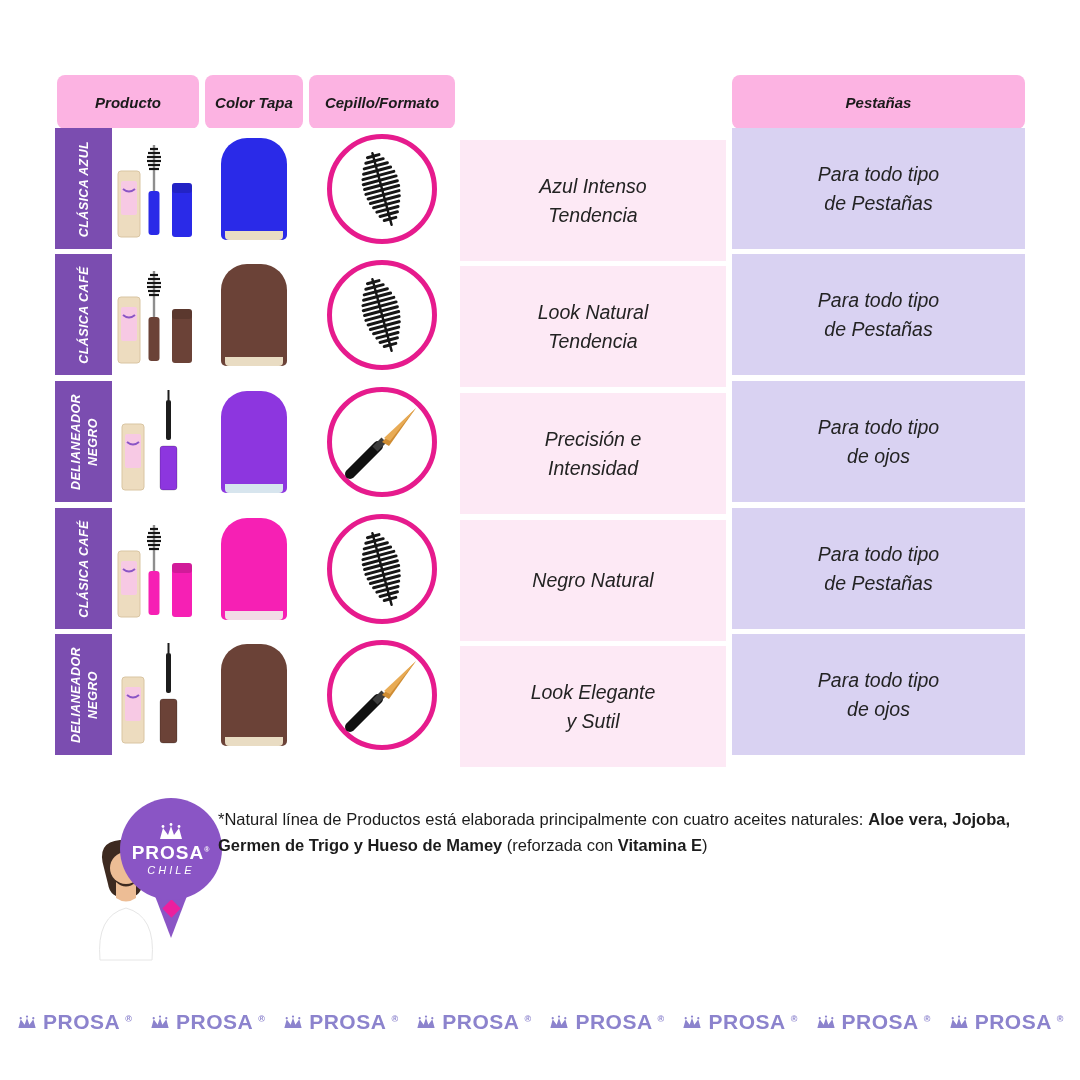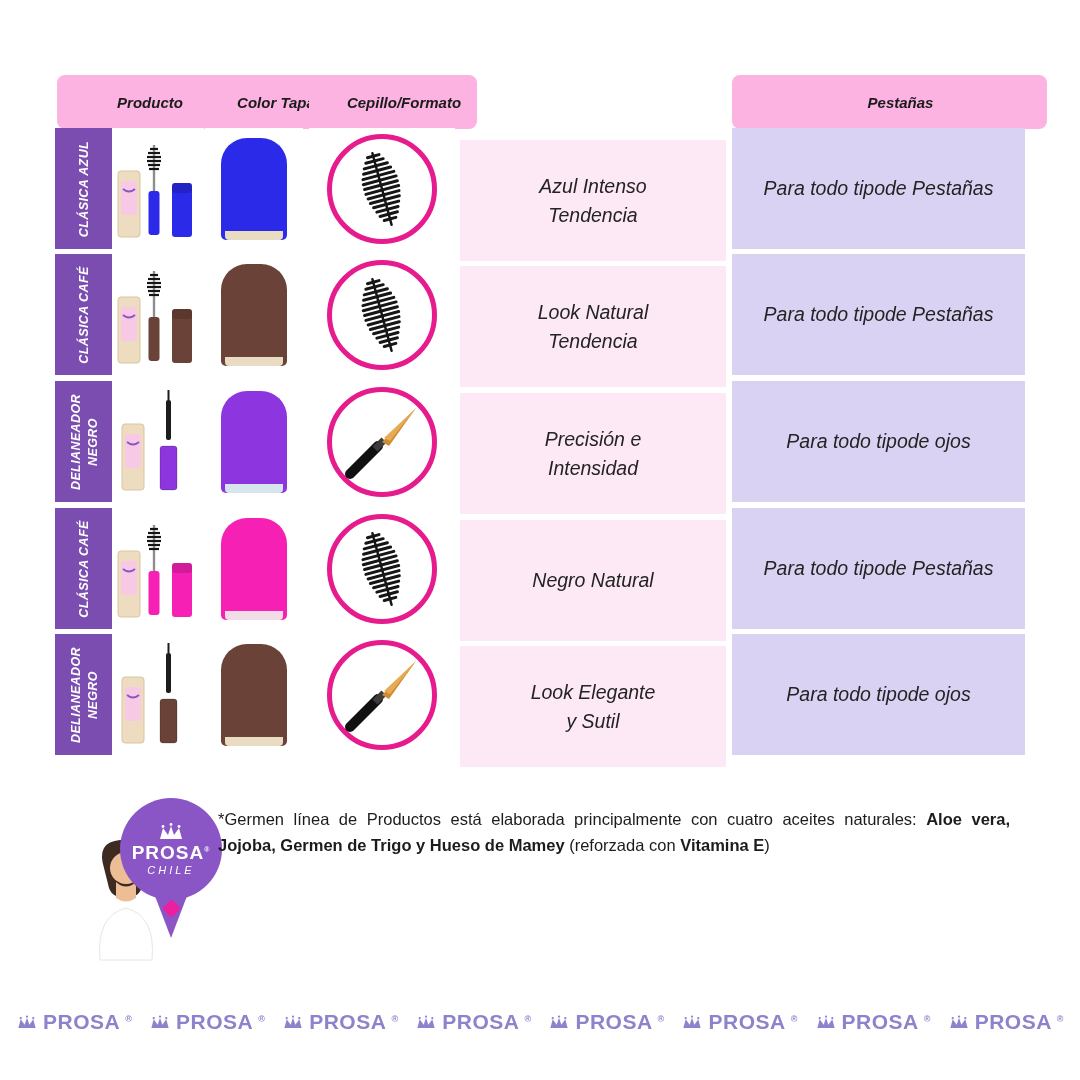--- a/index.html
+++ b/index.html
@@ -2,42 +2,42 @@
 <html><head>
 <meta charset="utf-8">
 <style>
   html,body{margin:0;padding:0;background:#ffffff;}
   #canvas{position:relative;width:1080px;height:1080px;background:#ffffff;overflow:hidden;
           font-family:"Liberation Sans", sans-serif;color:#1c1c1c;}
 
   
   .hdr{position:absolute;top:75px;height:54px;background:#fcb3e2;border-radius:8px;
        display:flex;align-items:center;justify-content:center;
-       font-weight:bold;font-style:italic;font-size:15px;color:#1b1b1b;padding-left:22px;}
+       font-weight:bold;font-style:italic;font-size:15px;color:#1b1b1b;}
   #hdr-producto{left:57px;width:142px;}
   #hdr-colortapa{left:205px;width:98px;}
   #hdr-cepillo{left:309px;width:146px;}
   #hdr-caracteristica{left:460px;width:266px;}
   #hdr-pestanas{left:732px;width:293px;}
 
   
   .row{position:absolute;left:0;width:1080px;height:121px;}
   .rowlabel{position:absolute;left:55px;top:0;width:57px;height:121px;background:#7b4db0;}
   .rowlabel .rot{position:absolute;left:50%;top:50%;width:121px;height:57px;
        transform:translate(-50%,-50%) rotate(-90deg);
        display:flex;align-items:center;justify-content:center;text-align:center;
        color:#ffffff;font-style:italic;font-weight:bold;font-size:12.5px;
        letter-spacing:.4px;line-height:1.3;}
   .cell{position:absolute;top:0;height:121px;display:flex;align-items:center;justify-content:center;}
   .c-product{left:112px;width:92px;background:#ffffff;}
   .c-cap{left:205px;width:98px;background:#ffffff;}
   .c-brush{left:309px;width:146px;background:#ffffff;}
   .c-feature{left:460px;width:266px;background:#fde9f5;flex-direction:column;
        font-style:italic;font-size:19.5px;color:#232323;line-height:1.45;text-align:center;margin-top:12px;}
-  .c-lashes{left:732px;width:293px;background:#d9d2f2;flex-direction:row;
+  .c-lashes{left:732px;width:293px;background:#d9d2f2;flex-direction:column;
        font-style:italic;font-size:19.5px;color:#232323;line-height:1.45;text-align:center;}
   .c-feature span,.c-lashes span{display:block;}
 
   .capshape{width:66px;height:102px;border-radius:26px 26px 5px 5px;position:relative;}
   .capbase{position:absolute;bottom:0;left:4px;right:4px;height:9px;border-radius:0 0 4px 4px;}
 
   .circle{width:100px;height:100px;border:5px solid #e61b8d;border-radius:50%;
           background:#ffffff;display:flex;align-items:center;justify-content:center;}
 
   
@@ -357,21 +357,21 @@
         <circle cx="6" cy="3.5" r="1.4"></circle>
           <circle cx="14" cy="1.5" r="1.4"></circle>
           <circle cx="22" cy="3.5" r="1.4"></circle>
       </svg>
       <div class="pin-brand"><span>PROSA</span><sup class="pin-reg">®</sup></div>
       <div class="pin-country">CHILE</div>
     </div>
   </div>
 
   <div class="footnote">
-    <p><span>*Germen línea de Productos está elaborada principalmente con cuatro aceites naturales: </span><span class="b">Aloe vera, Jojoba, Germen de Trigo y Hueso de Mamey</span><span>  (reforzada con </span><span class="b">Vitamina E</span><span>)</span></p>
+    <p><span>*Natural línea de Productos está elaborada principalmente con cuatro aceites naturales: </span><span class="b">Aloe vera, Jojoba, Germen de Trigo y Hueso de Mamey</span><span>  (reforzada con </span><span class="b">Vitamina E</span><span>)</span></p>
   </div>
 
   <div class="footer">
     <div class="flogo">
       <svg class="crown" width="22" height="15" viewBox="0 0 28 18" fill="currentColor">
           <path d="M3 16 L6 5 L11 12 L14 3 L17 12 L22 5 L25 16 Z"></path>
           <circle cx="6" cy="3.5" r="1.4"></circle>
           <circle cx="14" cy="1.5" r="1.4"></circle>
           <circle cx="22" cy="3.5" r="1.4"></circle>
         </svg>

